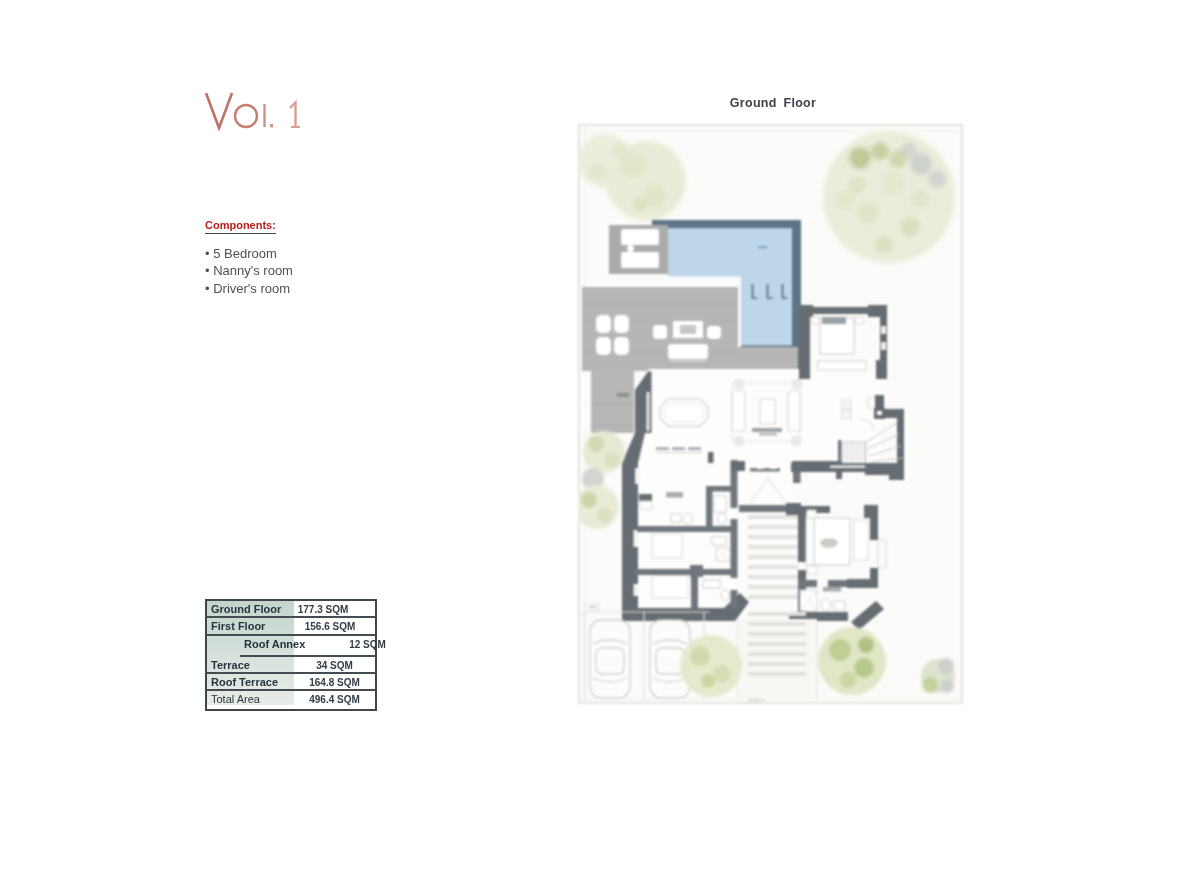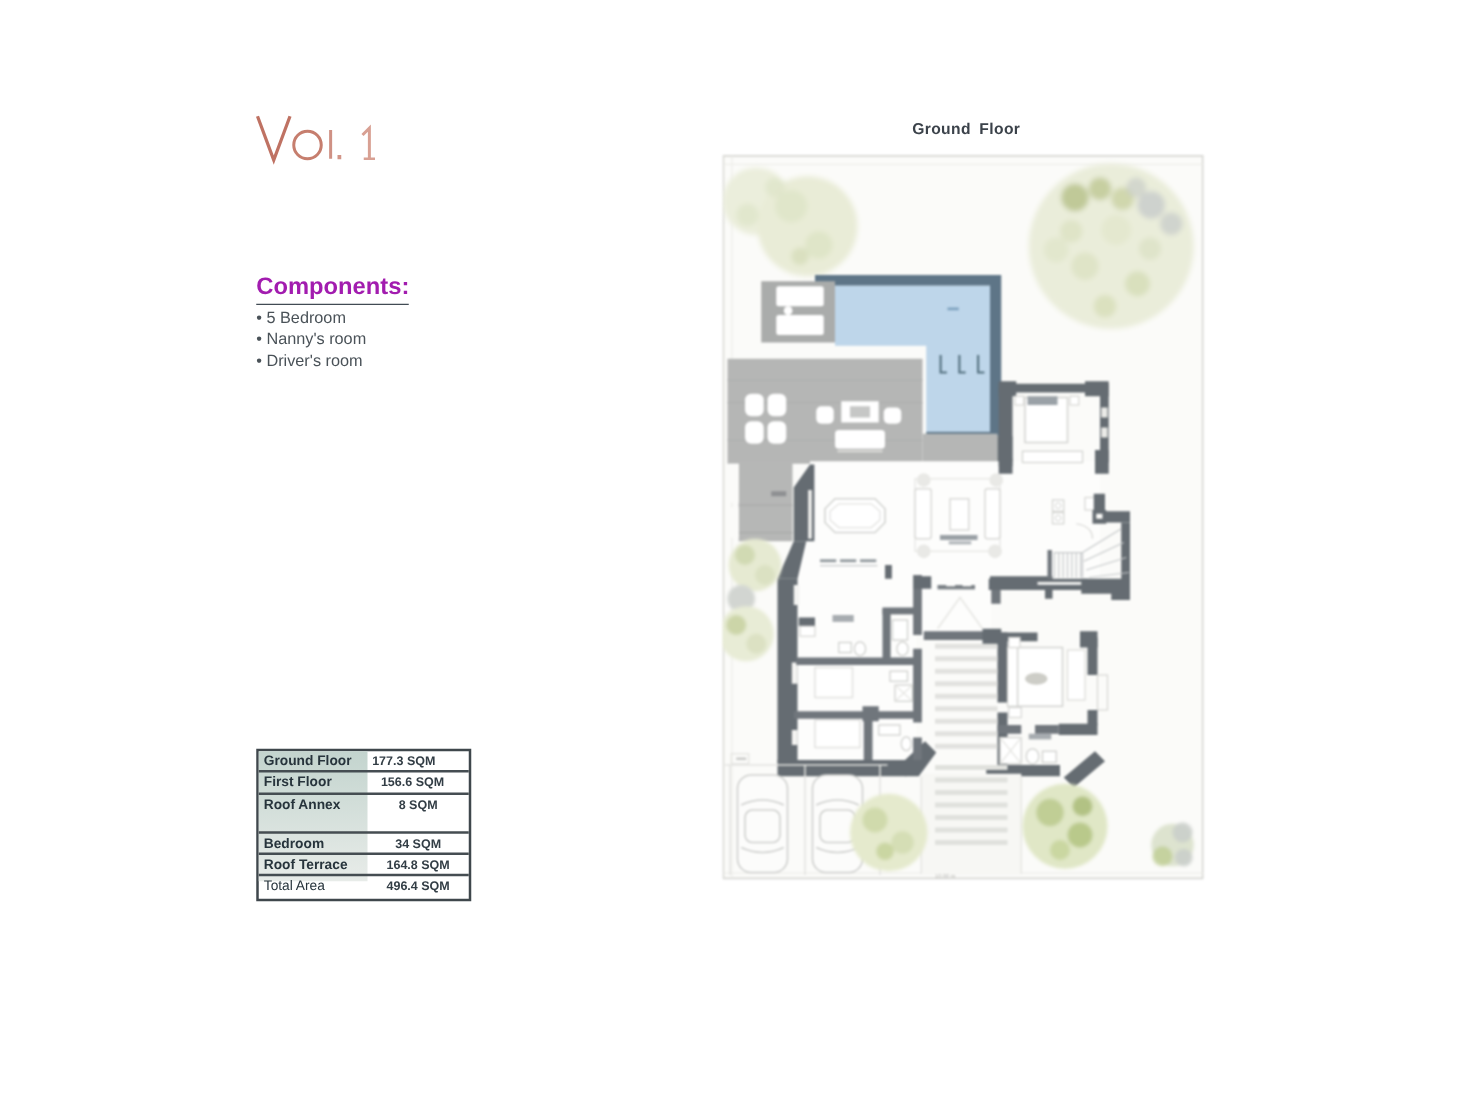--- a/index.html
+++ b/index.html
@@ -16,47 +16,47 @@
   <circle cx="48" cy="29" r="11" fill="none" stroke="#c67e6e" stroke-width="2.4"></circle>
 
   <path d="M66.5 17 V40" fill="none" stroke="#cf9184" stroke-width="2.4"></path>
 
   <rect x="72" y="37" width="3" height="3.4" fill="#d29588"></rect>
 
   <path d="M92 21 L97.5 15.5 V40" fill="none" stroke="#d8a093" stroke-width="2.4"></path>
   <path d="M93 40 H102" fill="none" stroke="#d8a093" stroke-width="2"></path>
 </svg>
 
-<div class="abs" style="left:205px;top:219px;font-size:19px;font-weight:700;color:#a21caf;letter-spacing:0px;border-bottom:1.6px solid #414b54;padding-bottom:2px;filter:blur(0.5px);">Components:</div>
+<div class="abs" style="left:205px;top:219px;font-size:11px;font-weight:700;color:#b91c1c;letter-spacing:0px;border-bottom:1.6px solid #414b54;padding-bottom:2px;filter:blur(0.5px);">Components:</div>
 
 <div class="abs" style="left:205px;top:245px;font-size:13px;color:#4a5258;line-height:17.4px;filter:blur(0.45px);">
   <div>•&nbsp;5 Bedroom</div>
   <div>•&nbsp;Nanny's room</div>
   <div>•&nbsp;Driver's room</div>
 </div>
 
 <div class="abs" style="left:205px;top:599px;width:172px;border:2px solid #3f474c;box-sizing:border-box;filter:blur(0.5px);">
 
   <div class="abs" style="left:0;top:0;width:87px;height:104px;background:linear-gradient(#c3d4ce,#e8ece9);"></div>
 
   <div style="position:relative;">
     <div style="height:17.3px;border-bottom:2px solid #454d52;position:relative;box-sizing:border-box;">
       <span class="abs" style="left:4px;top:2px;font-size:11px;font-weight:700;color:#27343c;">Ground Floor</span>
       <span class="abs" style="left:87px;top:3px;width:58px;text-align:center;font-size:10px;font-weight:700;color:#323d45;">177.3 SQM</span>
     </div>
     <div style="height:17.3px;border-bottom:2px solid #454d52;position:relative;box-sizing:border-box;">
       <span class="abs" style="left:4px;top:2px;font-size:11px;font-weight:700;color:#27343c;">First Floor</span>
       <span class="abs" style="left:87px;top:3px;width:72px;text-align:center;font-size:10px;font-weight:700;color:#323d45;">156.6 SQM</span>
     </div>
-    <div style="height:31px;border-bottom:2px solid #454d52;position:relative;box-sizing:border-box;">
+    <div style="height:21px;border-bottom:2px solid #454d52;position:relative;box-sizing:border-box;margin-left:33px;">
       <span class="abs" style="left:4px;top:2px;font-size:11px;font-weight:700;color:#27343c;">Roof Annex</span>
-      <span class="abs" style="left:87px;top:3px;width:81px;text-align:center;font-size:10px;font-weight:700;color:#323d45;">8 SQM</span>
+      <span class="abs" style="left:87px;top:3px;width:81px;text-align:center;font-size:10px;font-weight:700;color:#323d45;">12 SQM</span>
     </div>
     <div style="height:17.3px;border-bottom:2px solid #454d52;position:relative;box-sizing:border-box;">
-      <span class="abs" style="left:4px;top:2px;font-size:11px;font-weight:700;color:#27343c;">Bedroom</span>
+      <span class="abs" style="left:4px;top:2px;font-size:11px;font-weight:700;color:#27343c;">Terrace</span>
       <span class="abs" style="left:87px;top:3px;width:81px;text-align:center;font-size:10px;font-weight:700;color:#323d45;">34 SQM</span>
     </div>
     <div style="height:17.3px;border-bottom:2px solid #454d52;position:relative;box-sizing:border-box;">
       <span class="abs" style="left:4px;top:2px;font-size:11px;font-weight:700;color:#27343c;">Roof Terrace</span>
       <span class="abs" style="left:87px;top:3px;width:81px;text-align:center;font-size:10px;font-weight:700;color:#323d45;">164.8 SQM</span>
     </div>
     <div style="height:17.4px;position:relative;">
       <span class="abs" style="left:4px;top:2px;font-size:11px;font-weight:400;color:#27343c;">Total Area</span>
       <span class="abs" style="left:87px;top:3px;width:81px;text-align:center;font-size:10px;font-weight:700;color:#323d45;">496.4 SQM</span>
     </div>

